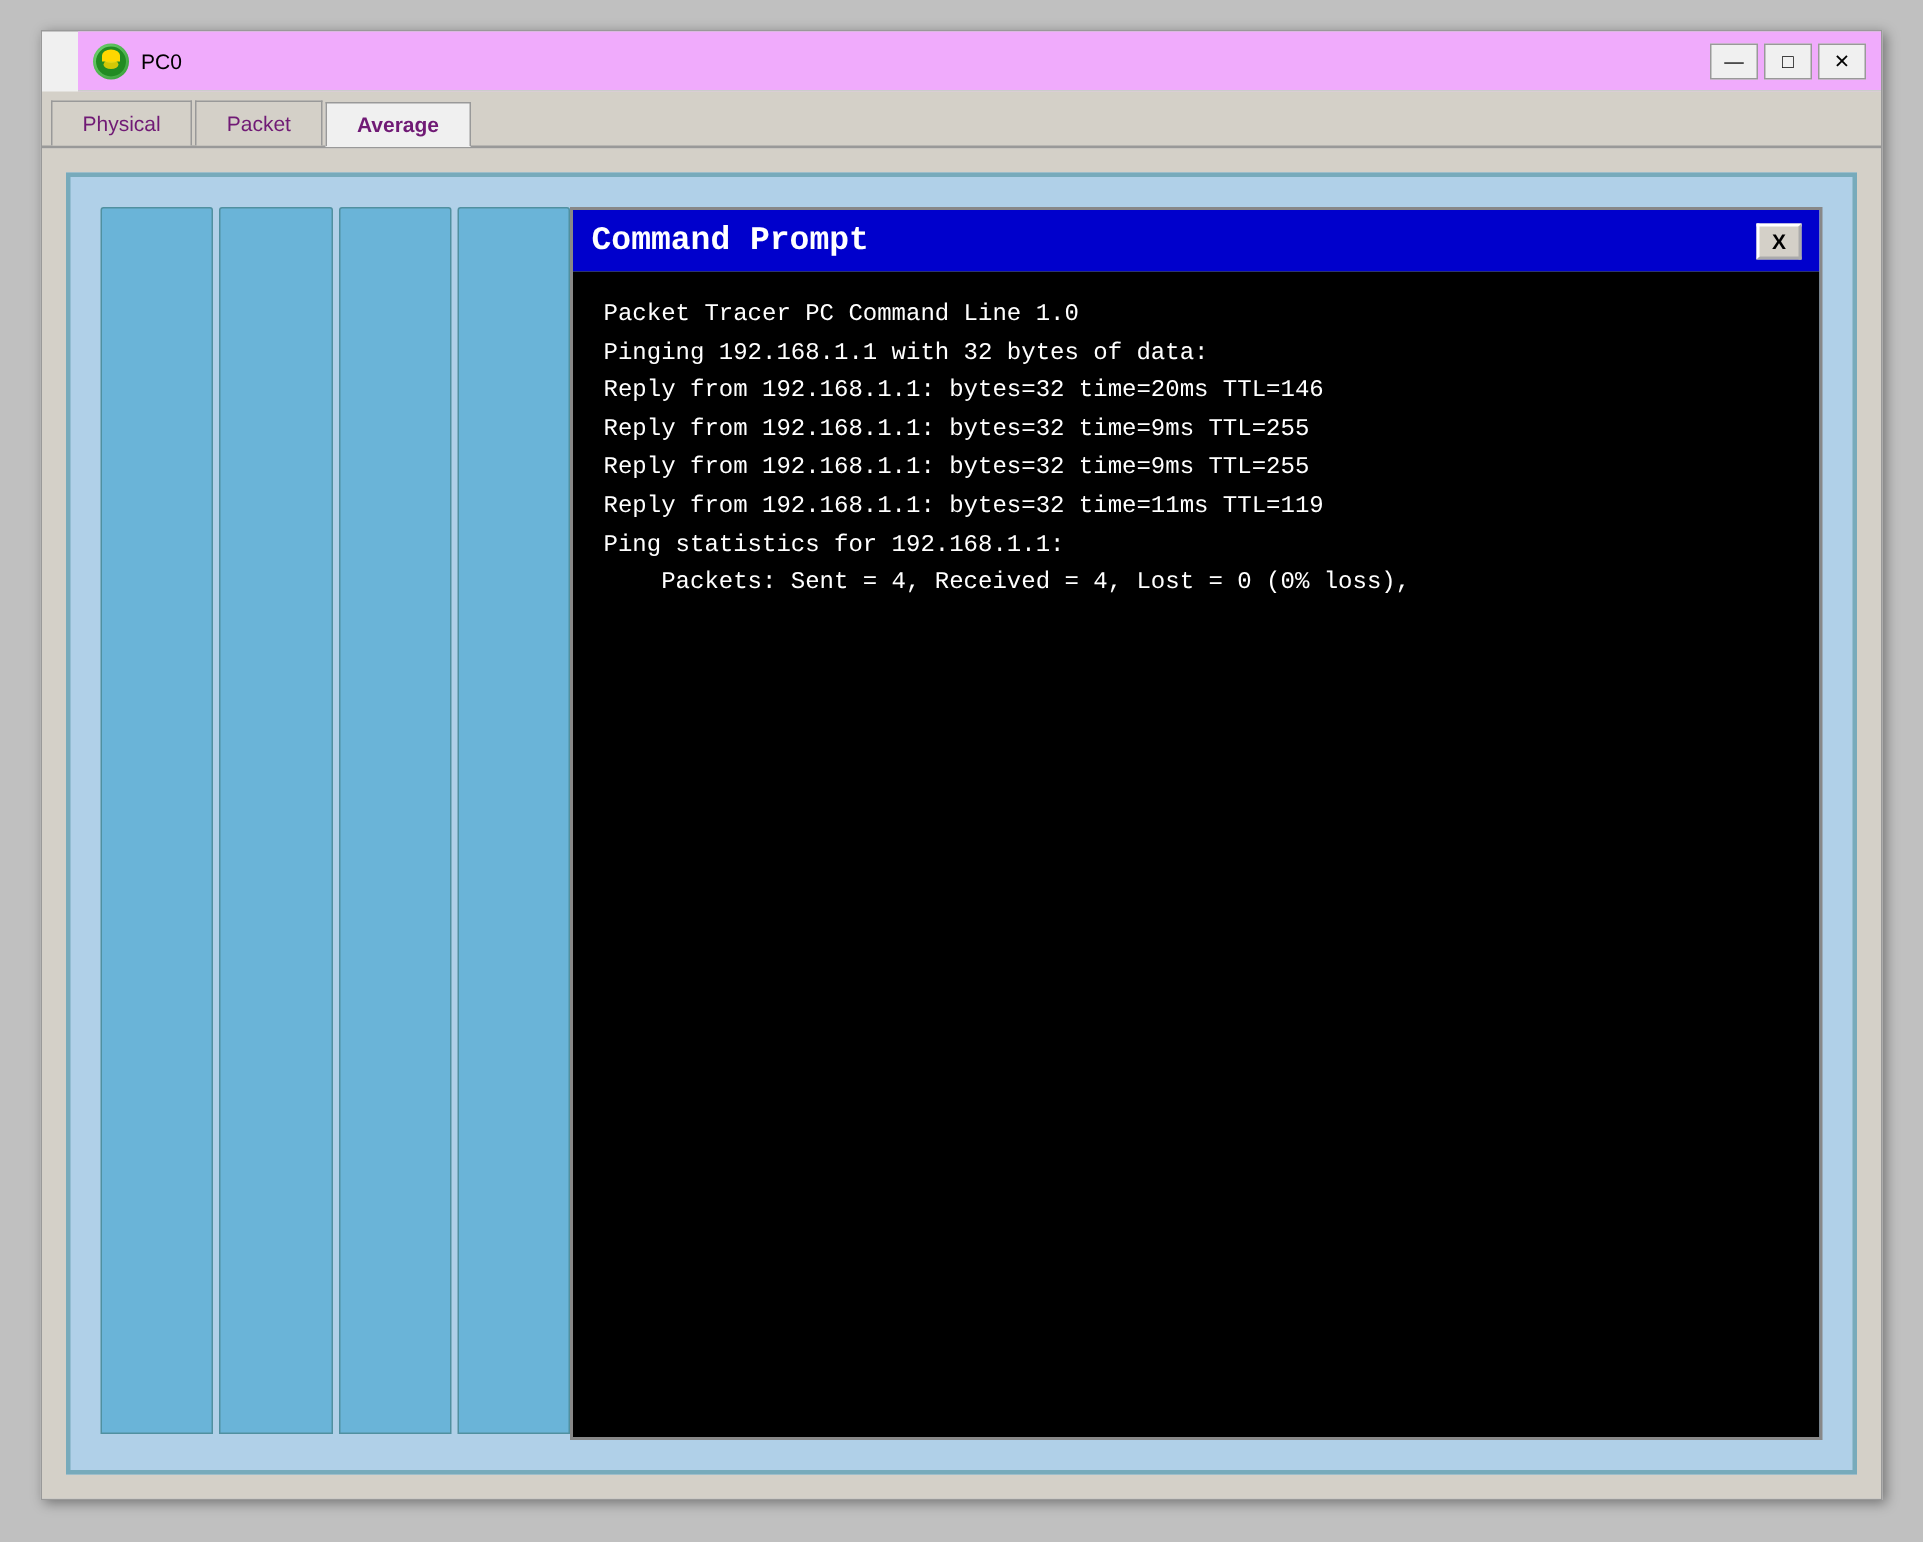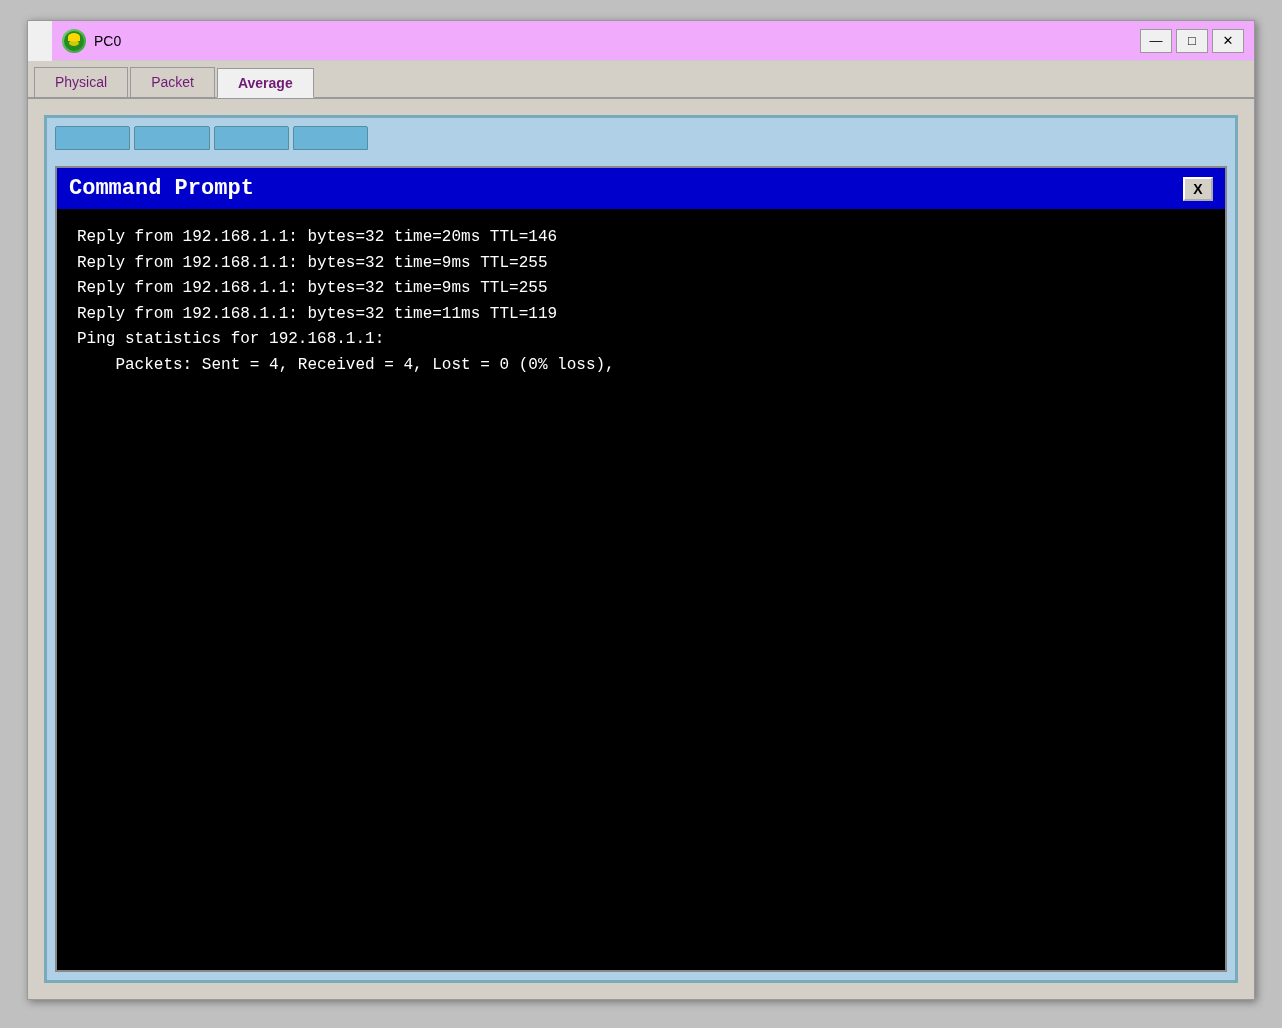--- a/index.html
+++ b/index.html
@@ -117,25 +117,24 @@
       padding: 16px;
       overflow: hidden;
     }
 
     
     .desktop-area {
       background: #b0d0e8;
       width: 100%;
       height: 100%;
       border: 3px solid #7ab;
-      padding: 8px;
-      display: flex;
-      flex-direction: column;
+      padding: 20px;
+      display: flex;
+      flex-direction: row;
       position: relative;
-      gap: 12px;
     }
 
     
     .app-tab-bar {
       display: flex;
       gap: 4px;
       margin-bottom: 4px;
       flex-shrink: 0;
     }
 
@@ -250,21 +249,23 @@
         <div class="app-tab">&nbsp;&nbsp;&nbsp;&nbsp;&nbsp;&nbsp;&nbsp;&nbsp;&nbsp;&nbsp;</div>
       </div>
 
       <div class="cmd-window">
         <div class="cmd-title-bar">
           <span>Command Prompt</span>
           <button class="cmd-close-btn">X</button>
         </div>
         <div class="cmd-body" id="cmd-body">
         <span class="cmd-line"></span>
-            <span class="cmd-line"></span>
+            <span class="cmd-line">Packet Tracer PC Command Line 1.0</span>
+            <span class="cmd-line"></span>
+            <span class="cmd-line">Pinging 192.168.1.1 with 32 bytes of data:</span>
             <span class="cmd-line"></span>
             <span class="cmd-line">Reply from 192.168.1.1: bytes=32 time=20ms TTL=146</span>
             <span class="cmd-line">Reply from 192.168.1.1: bytes=32 time=9ms TTL=255</span>
             <span class="cmd-line">Reply from 192.168.1.1: bytes=32 time=9ms TTL=255</span>
             <span class="cmd-line">Reply from 192.168.1.1: bytes=32 time=11ms TTL=119</span>
             <span class="cmd-line"></span>
             <span class="cmd-line">Ping statistics for 192.168.1.1:</span>
             <span class="cmd-line">    Packets: Sent = 4, Received = 4, Lost = 0 (0% loss),</span>
             <span class="cmd-line"></span>
             <span class="cmd-line"></span>

